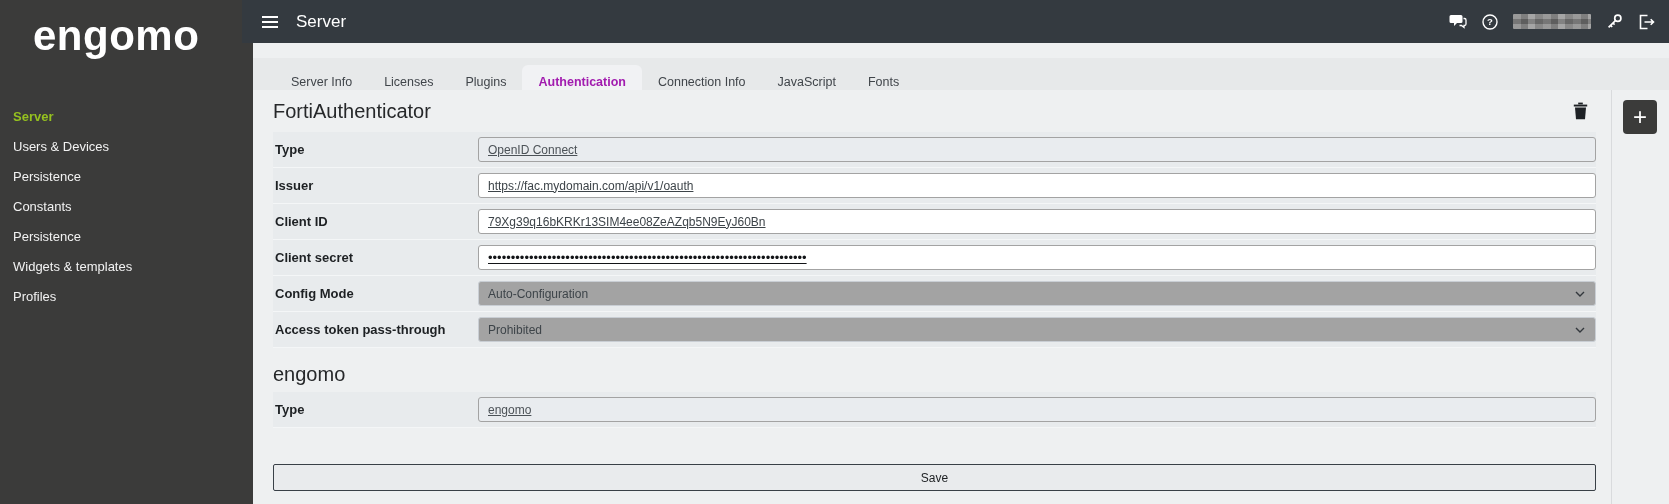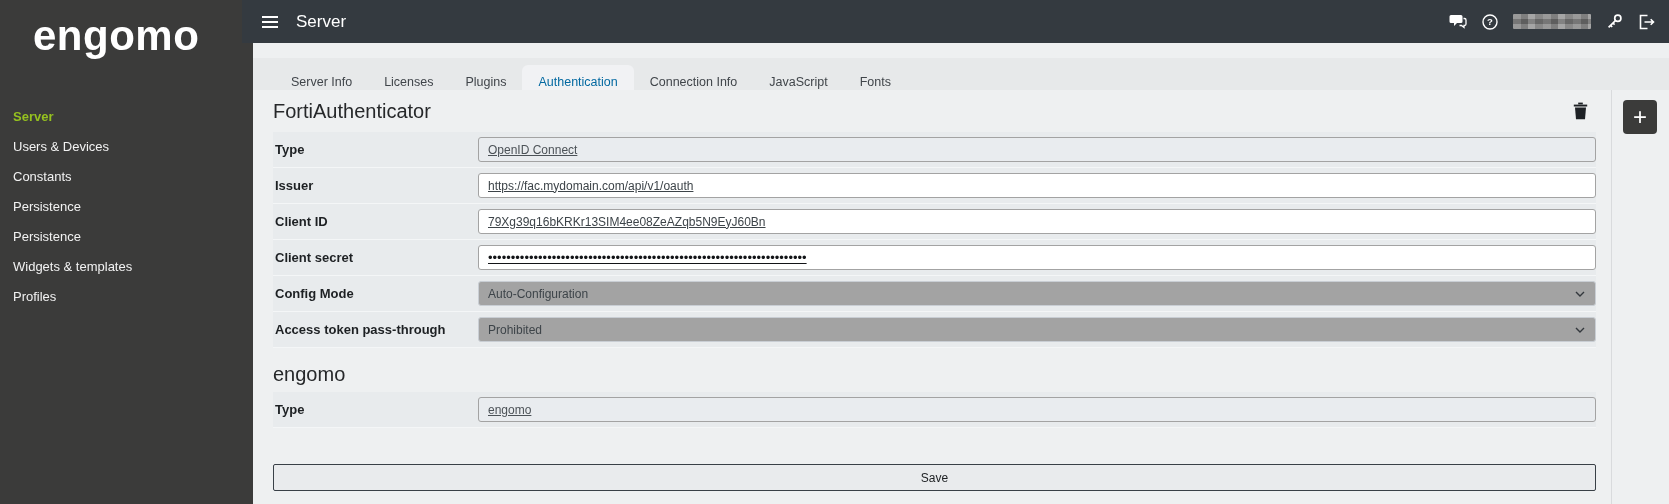--- a/index.html
+++ b/index.html
@@ -27,21 +27,21 @@
     background:
       repeating-linear-gradient(0deg, rgba(255,255,255,.10) 0 5px, rgba(0,0,0,.16) 5px 10px),
       repeating-linear-gradient(90deg, #8d8d8d 0 8px, #707070 8px 15px, #9b9b9b 15px 22px, #7b7b7b 22px 30px);
     filter:blur(.6px); }
 
   
   .tabbar { position:absolute; left:253px; right:0; top:58px; height:47px; background:#e7e9ea;
             display:flex; align-items:center; padding-left:22px; }
   .tab { height:34px; display:flex; align-items:center; padding:0 16px; font-size:12.5px;
          color:#40454a; cursor:pointer; white-space:nowrap; }
-  .tab.active { background:#f1f2f4; color:#0369a1; font-weight:normal; border-radius:6px 6px 0 0; }
+  .tab.active { background:#f1f2f4; color:#a21caf; font-weight:bold; border-radius:6px 6px 0 0; }
 
   
   .content { position:absolute; left:253px; right:0; top:90px; bottom:0; background:#eef0f1; }
   .content-main { position:absolute; left:20px; top:0; width:1323px; }
   .content-rail { position:absolute; right:0; top:0; bottom:0; width:58px;
                   border-left:1px solid #d9dbdd; padding:10px 0 0 11px; }
   .plus-btn { width:34px; height:34px; background:#3b3b3a; border:none; border-radius:4px;
               color:#fff; font-size:24px; line-height:1; cursor:pointer;
               display:flex; align-items:center; justify-content:center; }
 
@@ -70,22 +70,22 @@
   svg { display:block; }
 </style>
 </head>
 <body>
 
 <div class="sidebar">
   <div class="logo">engomo</div>
   <div class="menu">
     <div class="menu-item active">Server</div>
     <div class="menu-item">Users &amp; Devices</div>
+    <div class="menu-item">Persistence</div>
     <div class="menu-item">Constants</div>
-    <div class="menu-item">Persistence</div>
     <div class="menu-item">Persistence</div>
     <div class="menu-item">Widgets &amp; templates</div>
     <div class="menu-item">Profiles</div>
   </div>
 </div>
 
 <div class="topbar">
   <div class="hamburger">
       <span></span>
       <span></span>

